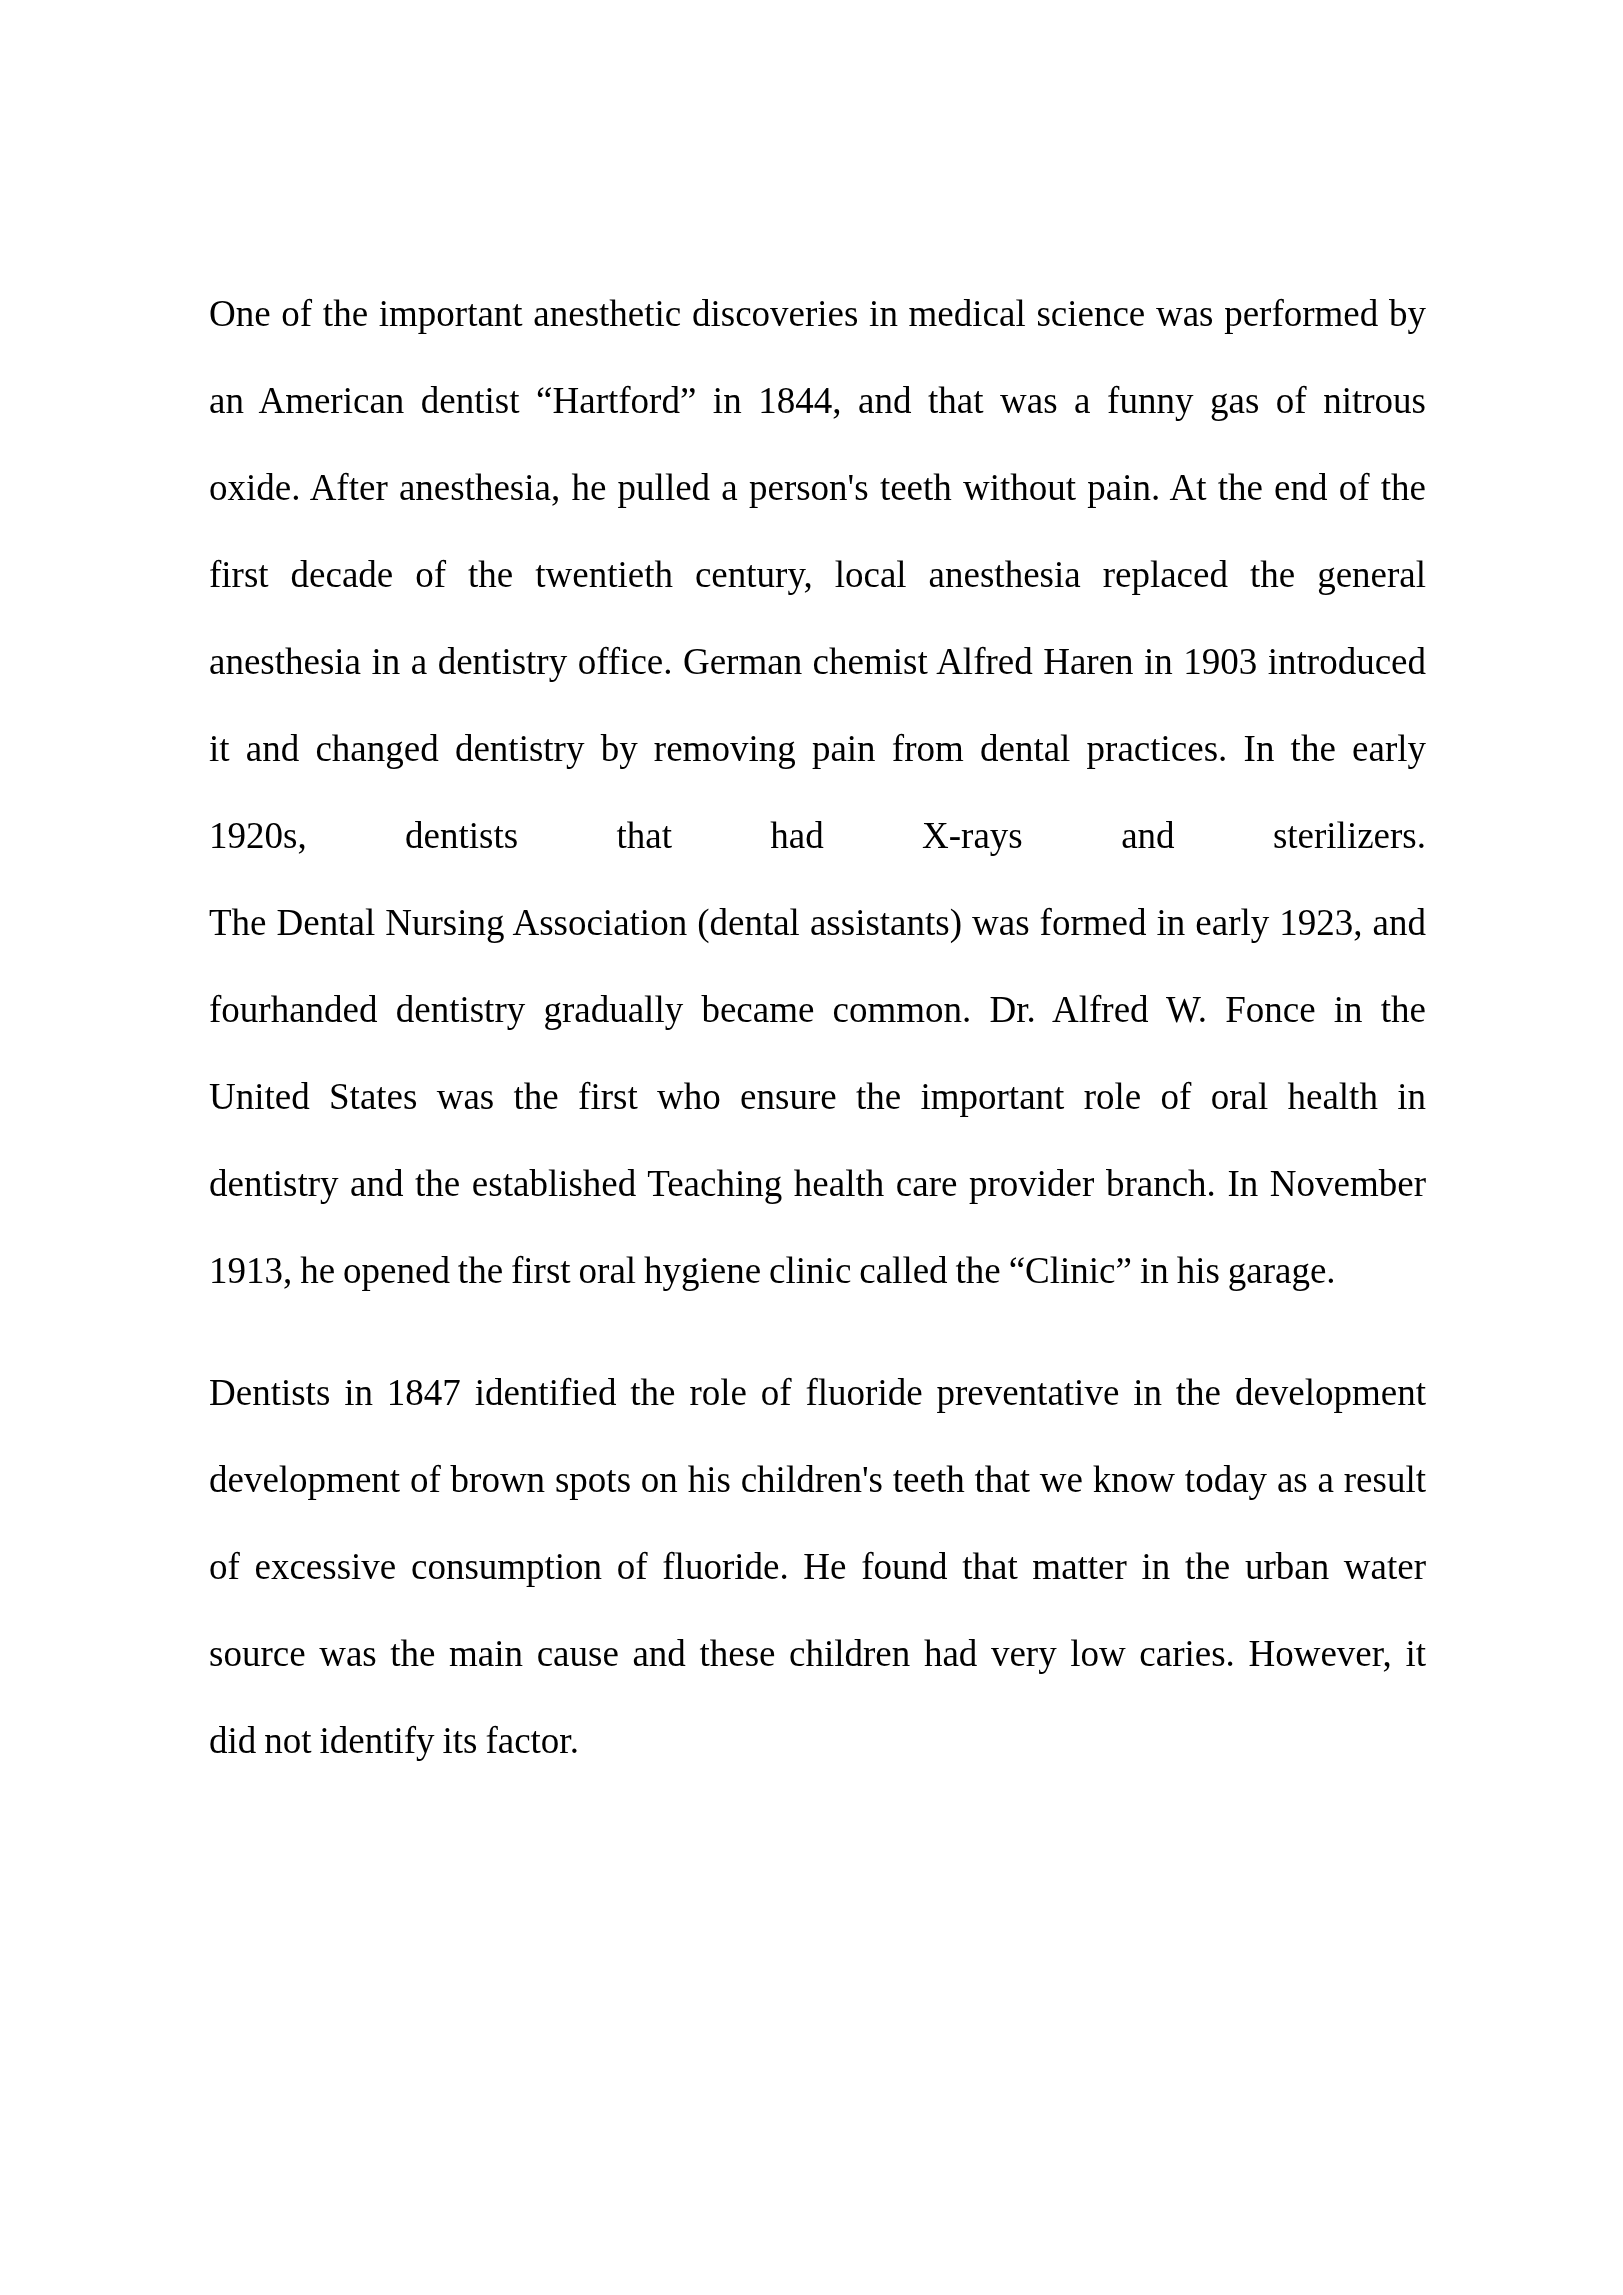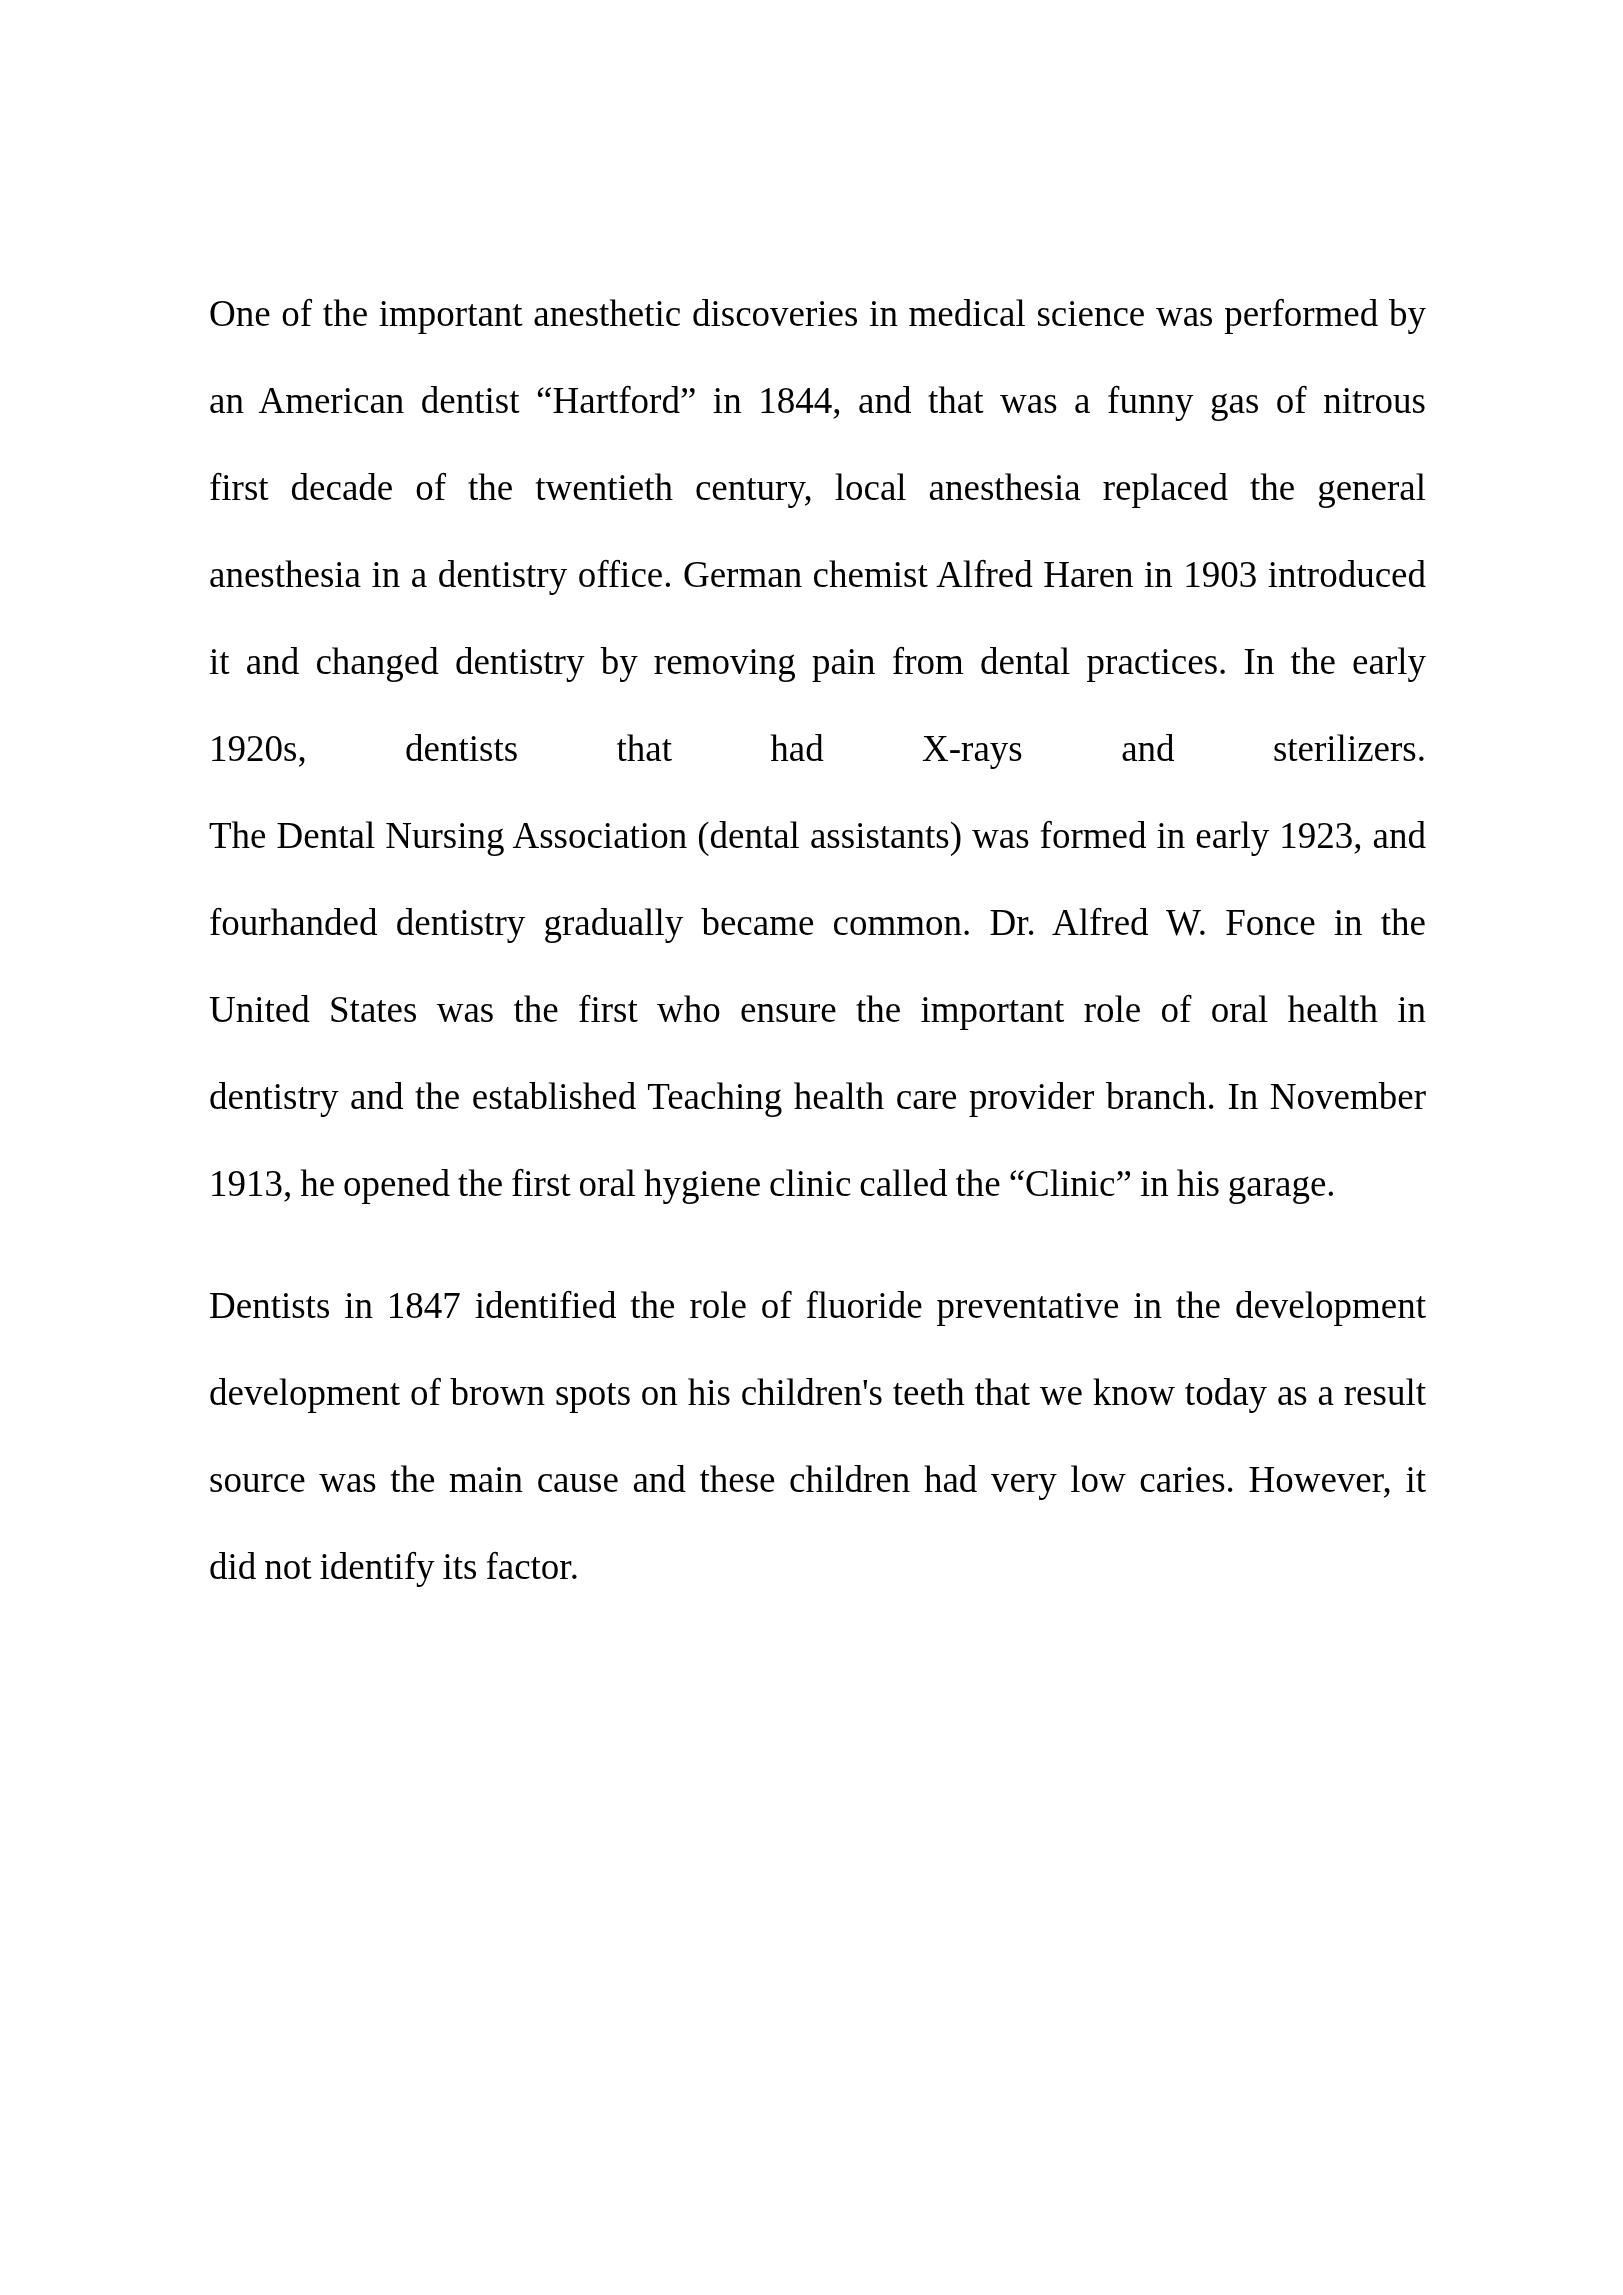--- a/index.html
+++ b/index.html
@@ -43,33 +43,35 @@
 </style>
 </head>
 <body>
 
 <div class="page">
   <div class="content">
 
     <div class="paragraph">
       <div class="line">One of the important anesthetic discoveries in medical science was performed by</div>
       <div class="line">an American dentist “Hartford” in 1844, and that was a funny gas of nitrous</div>
+      <div class="line">oxide. After anesthesia, he pulled a person's teeth without pain. At the end of the</div>
       <div class="line">first decade of the twentieth century, local anesthesia replaced the general</div>
       <div class="line">anesthesia in a dentistry office. German chemist Alfred Haren in 1903 introduced</div>
       <div class="line">it and changed dentistry by removing pain from dental practices. In the early</div>
       <div class="line">1920s, dentists that had X-rays and sterilizers.</div>
       <div class="line">The Dental Nursing Association (dental assistants) was formed in early 1923, and</div>
       <div class="line">fourhanded dentistry gradually became common. Dr. Alfred W. Fonce in the</div>
       <div class="line">United States was the first who ensure the important role of oral health in</div>
       <div class="line">dentistry and the established Teaching health care provider branch. In November</div>
       <div class="line para-end">1913, he opened the first oral hygiene clinic called the “Clinic” in his garage.</div>
     </div>
 
     <div class="paragraph">
       <div class="line">Dentists in 1847 identified the role of fluoride preventative in the development</div>
       <div class="line">development of brown spots on his children's teeth that we know today as a result</div>
+      <div class="line">of excessive consumption of fluoride. He found that matter in the urban water</div>
       <div class="line">source was the main cause and these children had very low caries. However, it</div>
       <div class="line para-end">did not identify its factor.</div>
     </div>
 
   </div>
 </div>
 
 
 </body></html>

